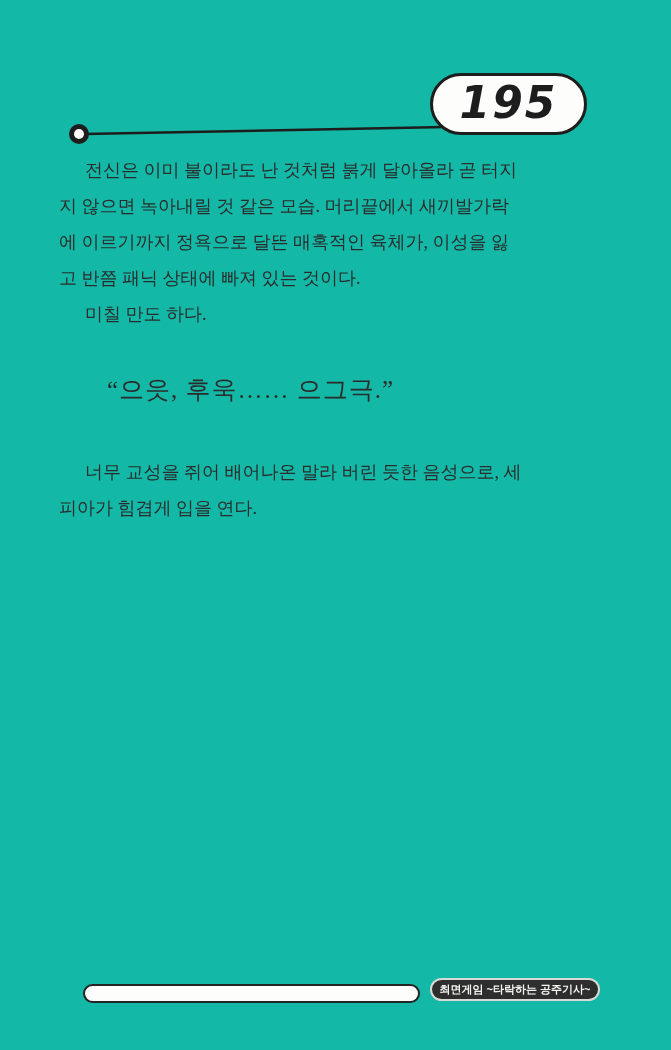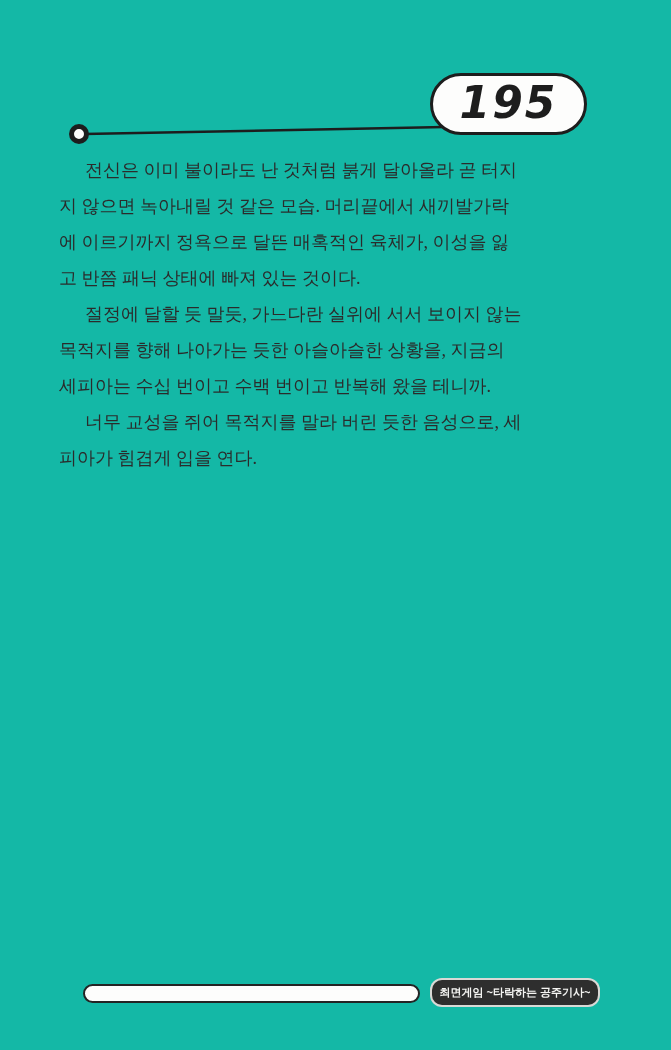--- a/index.html
+++ b/index.html
@@ -88,21 +88,21 @@
     box-sizing: border-box;
     border: 2px solid #242424;
     border-radius: 10px;
     background: #fdfdfc;
   }
   .footer-series-badge {
     position: absolute;
     left: 432px;
     top: 980px;
     width: 166px;
-    height: 25px;
+    height: 19px;
     box-sizing: border-box;
     background: #2e2e2e;
     border-radius: 10px;
     box-shadow: 0 0 0 2px #d9d9d6;
     display: flex;
     align-items: center;
     justify-content: center;
   }
   .footer-series-badge span {
     font-family: "Liberation Sans", sans-serif;
@@ -126,24 +126,23 @@
 
   <div class="page-number-box">
     <span class="page-number">195</span>
   </div>
 
   <div class="text-block">
     <p class="para">전신은 이미 불이라도 난 것처럼 붉게 달아올라 곧 터지
 지 않으면 녹아내릴 것 같은 모습. 머리끝에서 새끼발가락
 에 이르기까지 정욕으로 달뜬 매혹적인 육체가, 이성을 잃
 고 반쯤 패닉 상태에 빠져 있는 것이다.</p>
-    <p class="para">절정에 달할 듯 말듯, 가느다란 실위에 서서 보이지 않는
-목적지를 향해 나아가는 듯한 아슬아슬한 상황을, 지금의
-세피아는 수십 번이고 수백 번이고 반복해 왔을 테니까.</p>
-    <p class="para">너무 교성을 쥐어 목적지를 말라 버린 듯한 음성으로, 세
+    <p class="para">미칠 만도 하다.</p>
+    <p class="para emphasis">“으읏, 후욱…… 으그극.”</p>
+    <p class="para">너무 교성을 쥐어 배어나온 말라 버린 듯한 음성으로, 세
 피아가 힘겹게 입을 연다.</p>
   </div>
 
   <div class="footer-blank-pill"></div>
   <div class="footer-series-badge">
     <span>최면게임 ~타락하는 공주기사~</span>
   </div>
 
 </div>
 

